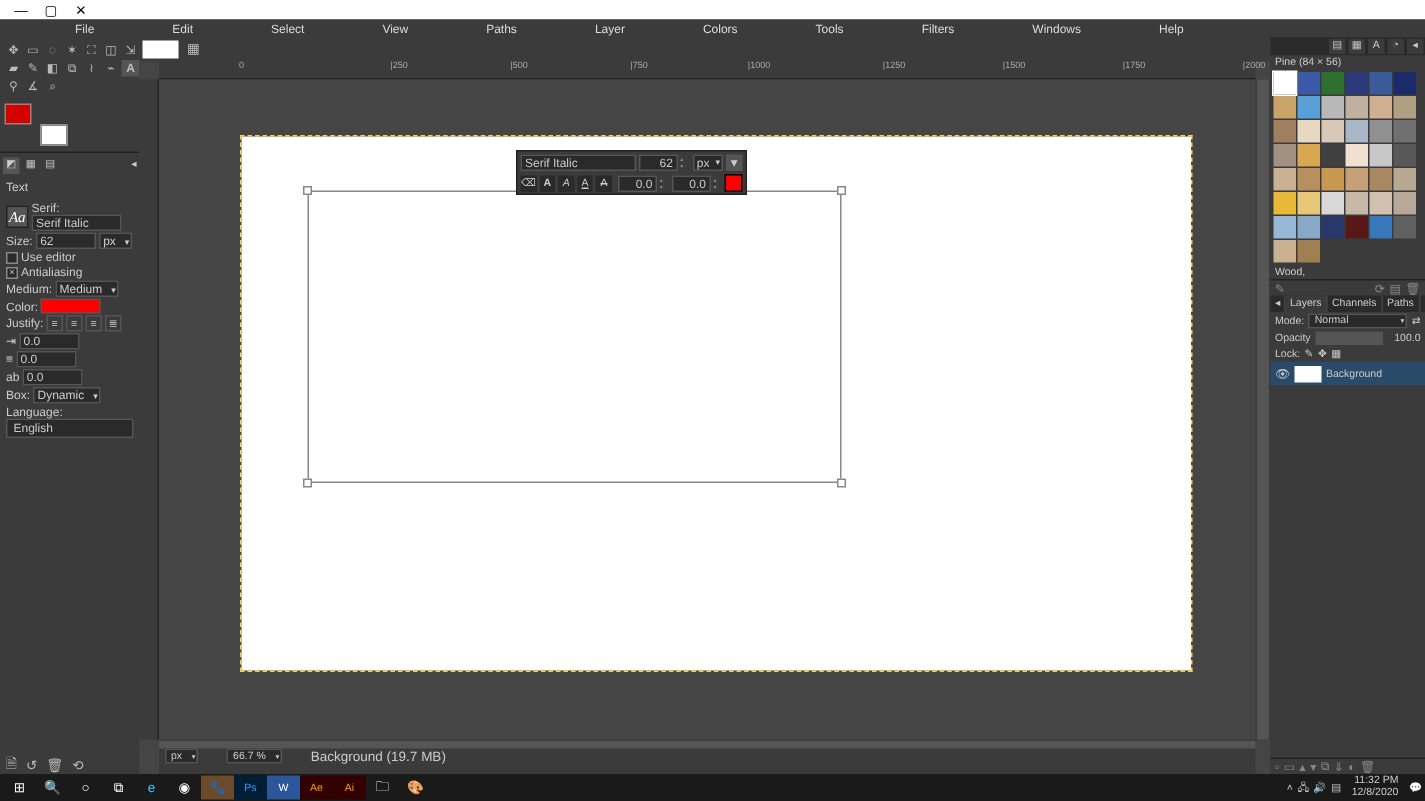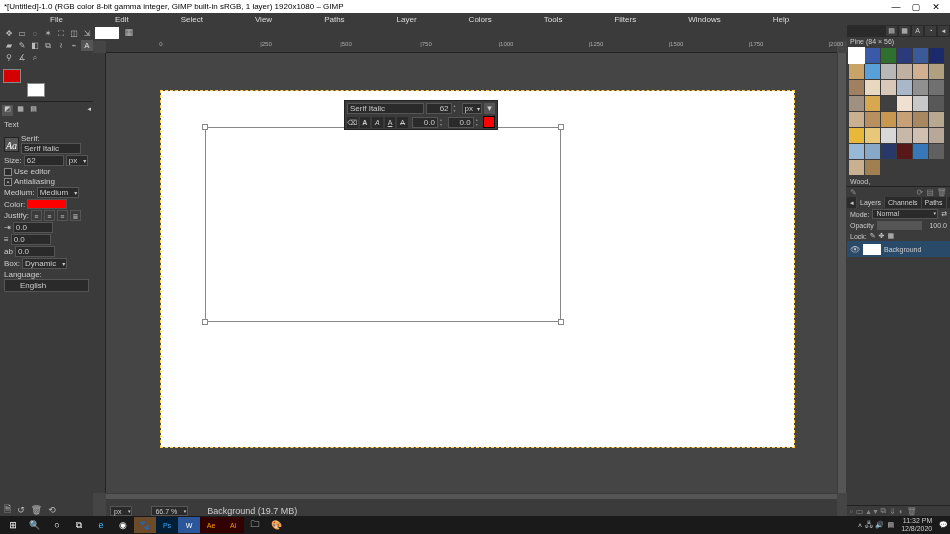--- a/index.html
+++ b/index.html
@@ -40,21 +40,21 @@
   .tooloverlay .row { display: flex; align-items: center; height: 14px; padding: 0 2px; gap: 2px;}
   .tooloverlay input { background: #2a2a2a; border: 1px solid #555; color: #ccc; font-size: 8px; width: 44px; height: 11px; padding: 0 2px;}
   .tooloverlay .numin { width: 26px; text-align: right; }
   .tooloverlay .stylebtn { width: 11px; height: 11px; background: #2a2a2a; color: #ccc; text-align: center; line-height: 11px; font-size: 7px;}
   .tooloverlay .color { width: 12px; height: 12px; background: #ff0000; border:1px solid #000;}
   .tooloverlay .spin { width: 6px; display: flex; flex-direction: column; font-size: 4px; line-height: 5px; color: #888;}
   .hscroll { position: absolute; left: 13px; right: 10px; bottom: 13px; height: 10px; background: #3b3b3b;}
   .vscroll { position: absolute; right: 0; top: 28px; bottom: 23px; width: 10px; background: #3b3b3b;}
   .vscroll .thumb { position: absolute; left: 1px; right: 1px; top: 0; bottom: 0; background: #555;}
   .hscroll .thumb { position: absolute; top: 1px; bottom: 1px; left: 0; right: 0; background: #555;}
-  .statusbar { position: absolute; left: 13px; right: 10px; bottom: 0; height: 17px; background: #3b3b3b; display: flex; align-items: flex-end; gap: 19px; padding: 0 4px;}
+  .statusbar { position: absolute; left: 13px; right: 10px; bottom: 0; height: 17px; background: #3b3b3b; display: flex; align-items: flex-start; gap: 19px; padding: 0 4px;}
   .statusbar .box { background: #2a2a2a; border: 1px solid #555; padding: 0 10px 0 3px; height: 10px; font-size: 7px; display: flex; align-items: center; position: relative;}
   .statusbar .box::after { content: "▾"; position: absolute; right: 1px; font-size: 5px;}
   .right-dock { position: absolute; right: 0; top: 0; width: 103px; bottom: 0; background: #3b3b3b; display: flex; flex-direction: column;}
   .dock-tabs { height: 12px; background: #2a2a2a; display: flex; justify-content: flex-end; gap: 2px; padding: 1px;}
   .dock-tabs div { width: 11px; height: 10px; background: #3b3b3b; font-size: 7px; text-align: center; line-height: 10px;}
   .pattern-grid { display: grid; grid-template-columns: repeat(6, 15px); gap: 1px; padding: 2px; background: #3b3b3b;}
   .pattern-grid div { width: 15px; height: 15px; }
   .panel-label { font-size: 7px; padding: 1px 3px; color: #ccc; background: #3b3b3b;}
   .panel-toolbar { height: 11px; background: #3b3b3b; display: flex; align-items: center; gap: 3px; padding: 0 3px; border-top: 1px solid #222;}
   .panel-toolbar span { font-size: 8px; color: #888;}
@@ -77,21 +77,20 @@
   .taskbar .tray { margin-left: auto; display: flex; align-items: center; gap: 3px; font-size: 7px; color: #ccc;}
   .taskbar .clock { text-align: right; line-height: 8px; padding: 0 4px;}
   .checkbox { width: 8px; height: 8px; border: 1px solid #888; display: inline-block; background: #2a2a2a; font-size: 6px; line-height: 6px; text-align: center;}
   .divider { height: 1px; background: #222; margin: 1px 0;}
   .font-preview { width: 15px; height: 15px; background: #555; color: #fff; font-family: serif; font-style: italic; font-size: 10px; text-align: center; line-height: 15px; border: 1px solid #222;}
 </style>
 </head>
 <body>
 
 <div class="titlebar">
-  <span class="title">*[Untitled]-1.0 (RGB color 8-bit gamma integer, GIMP built-in sRGB, 1 layer) 1920x1080 – GIMP</span>
   <span class="winbtn">—</span>
   <span class="winbtn">▢</span>
   <span class="winbtn">✕</span>
 </div>
 
 <div class="menubar">
   <span>File</span>
   <span>Edit</span>
   <span>Select</span>
   <span>View</span>
@@ -187,21 +186,21 @@
         </div>
       <div class="opt-row">
           <span>ab</span>
           <input type="text" value="0.0" style="">
         </div>
       <div class="opt-row">
         <span>Box:</span>
         <span class="small-dropdown">Dynamic</span>
       </div>
       <div>Language:</div>
-      <div style="background:#2a2a2a;border:1px solid #555;padding:1px 15px;">English</div>
+      <div style="background:#2a2a2a;border:1px solid #555;padding:1px 4px;">English</div>
     </div>
     <div class="bottom-tool">
       <span>🗎</span>
       <span>↺</span>
       <span>🗑</span>
       <span>⟲</span>
     </div>
   </div>
 
   <div class="canvas-area">

